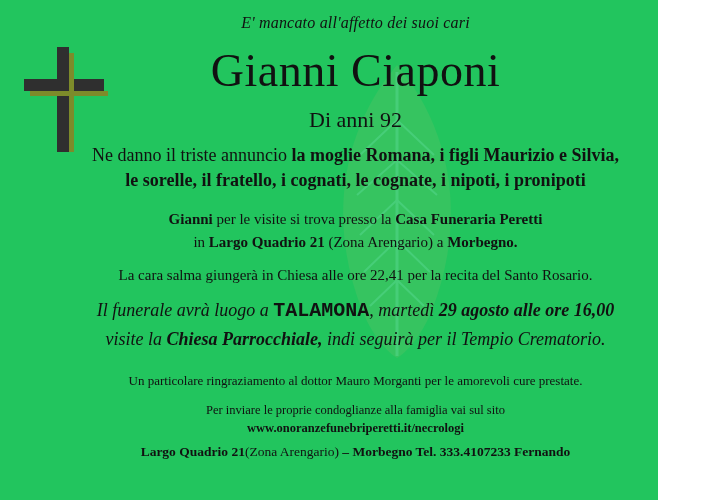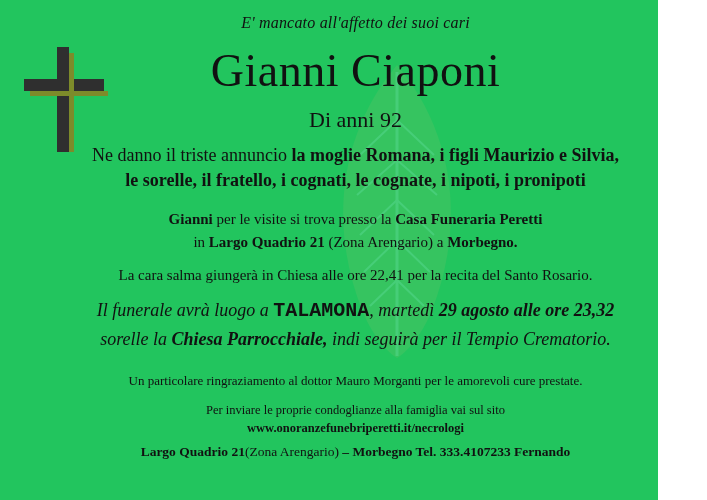--- a/index.html
+++ b/index.html
@@ -197,24 +197,24 @@
       </div>
       <div>
         <span class="reg">in </span><span>Largo Quadrio 21</span><span class="reg"> (Zona Arengario) </span><span class="reg">a </span><span>Morbegno.</span>
       </div>
     </div>
 
     <div class="salma">La cara salma giungerà in Chiesa alle ore 22,41 per la recita del Santo Rosario.</div>
 
     <div class="funerale">
       <div>
-        <span>Il funerale avrà luogo a </span><span class="big">TALAMONA</span><span>, martedì </span><span class="bi">29 agosto </span><span class="bi">alle ore 23,32</span>
-      </div>
-      <div>
-        <span>sorelle la </span><span class="bi">Chiesa Parrocchiale,</span><span> indi seguirà per il Tempio Crematorio.</span>
+        <span>Il funerale avrà luogo a </span><span class="big">TALAMONA</span><span>, martedì </span><span class="bi">29 agosto </span><span class="bi">alle ore 16,00</span>
+      </div>
+      <div>
+        <span>visite la </span><span class="bi">Chiesa Parrocchiale,</span><span> indi seguirà per il Tempio Crematorio.</span>
       </div>
     </div>
 
     <div class="thanks">Un particolare ringraziamento al dottor Mauro Morganti per le amorevoli cure prestate.</div>
 
     <div class="condol">
       <div>Per inviare le proprie condoglianze alla famiglia vai sul sito</div>
       <div class="site">www.onoranzefunebriperetti.it/necrologi</div>
     </div>
 

